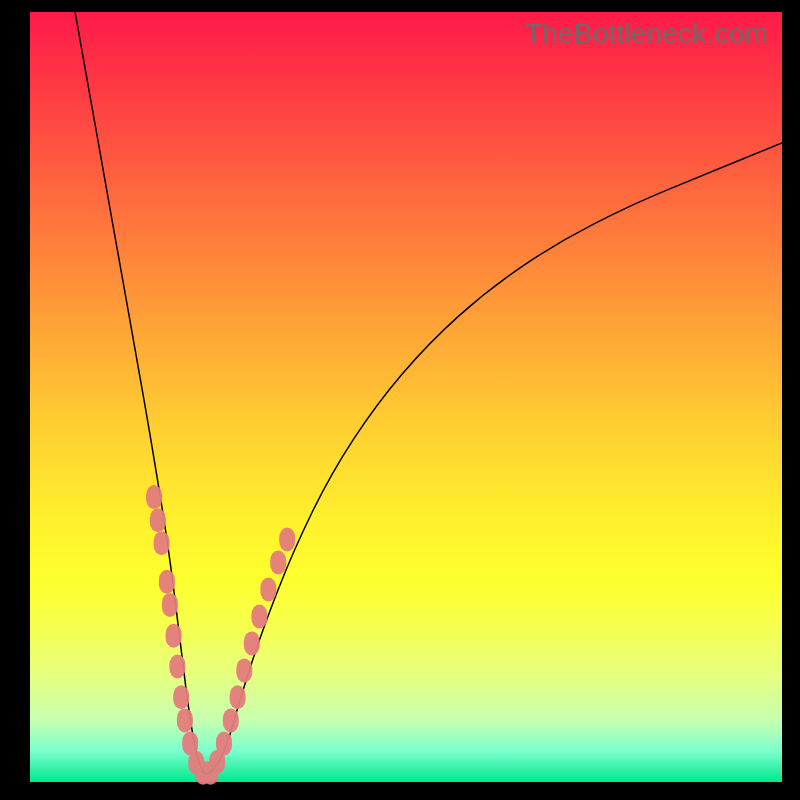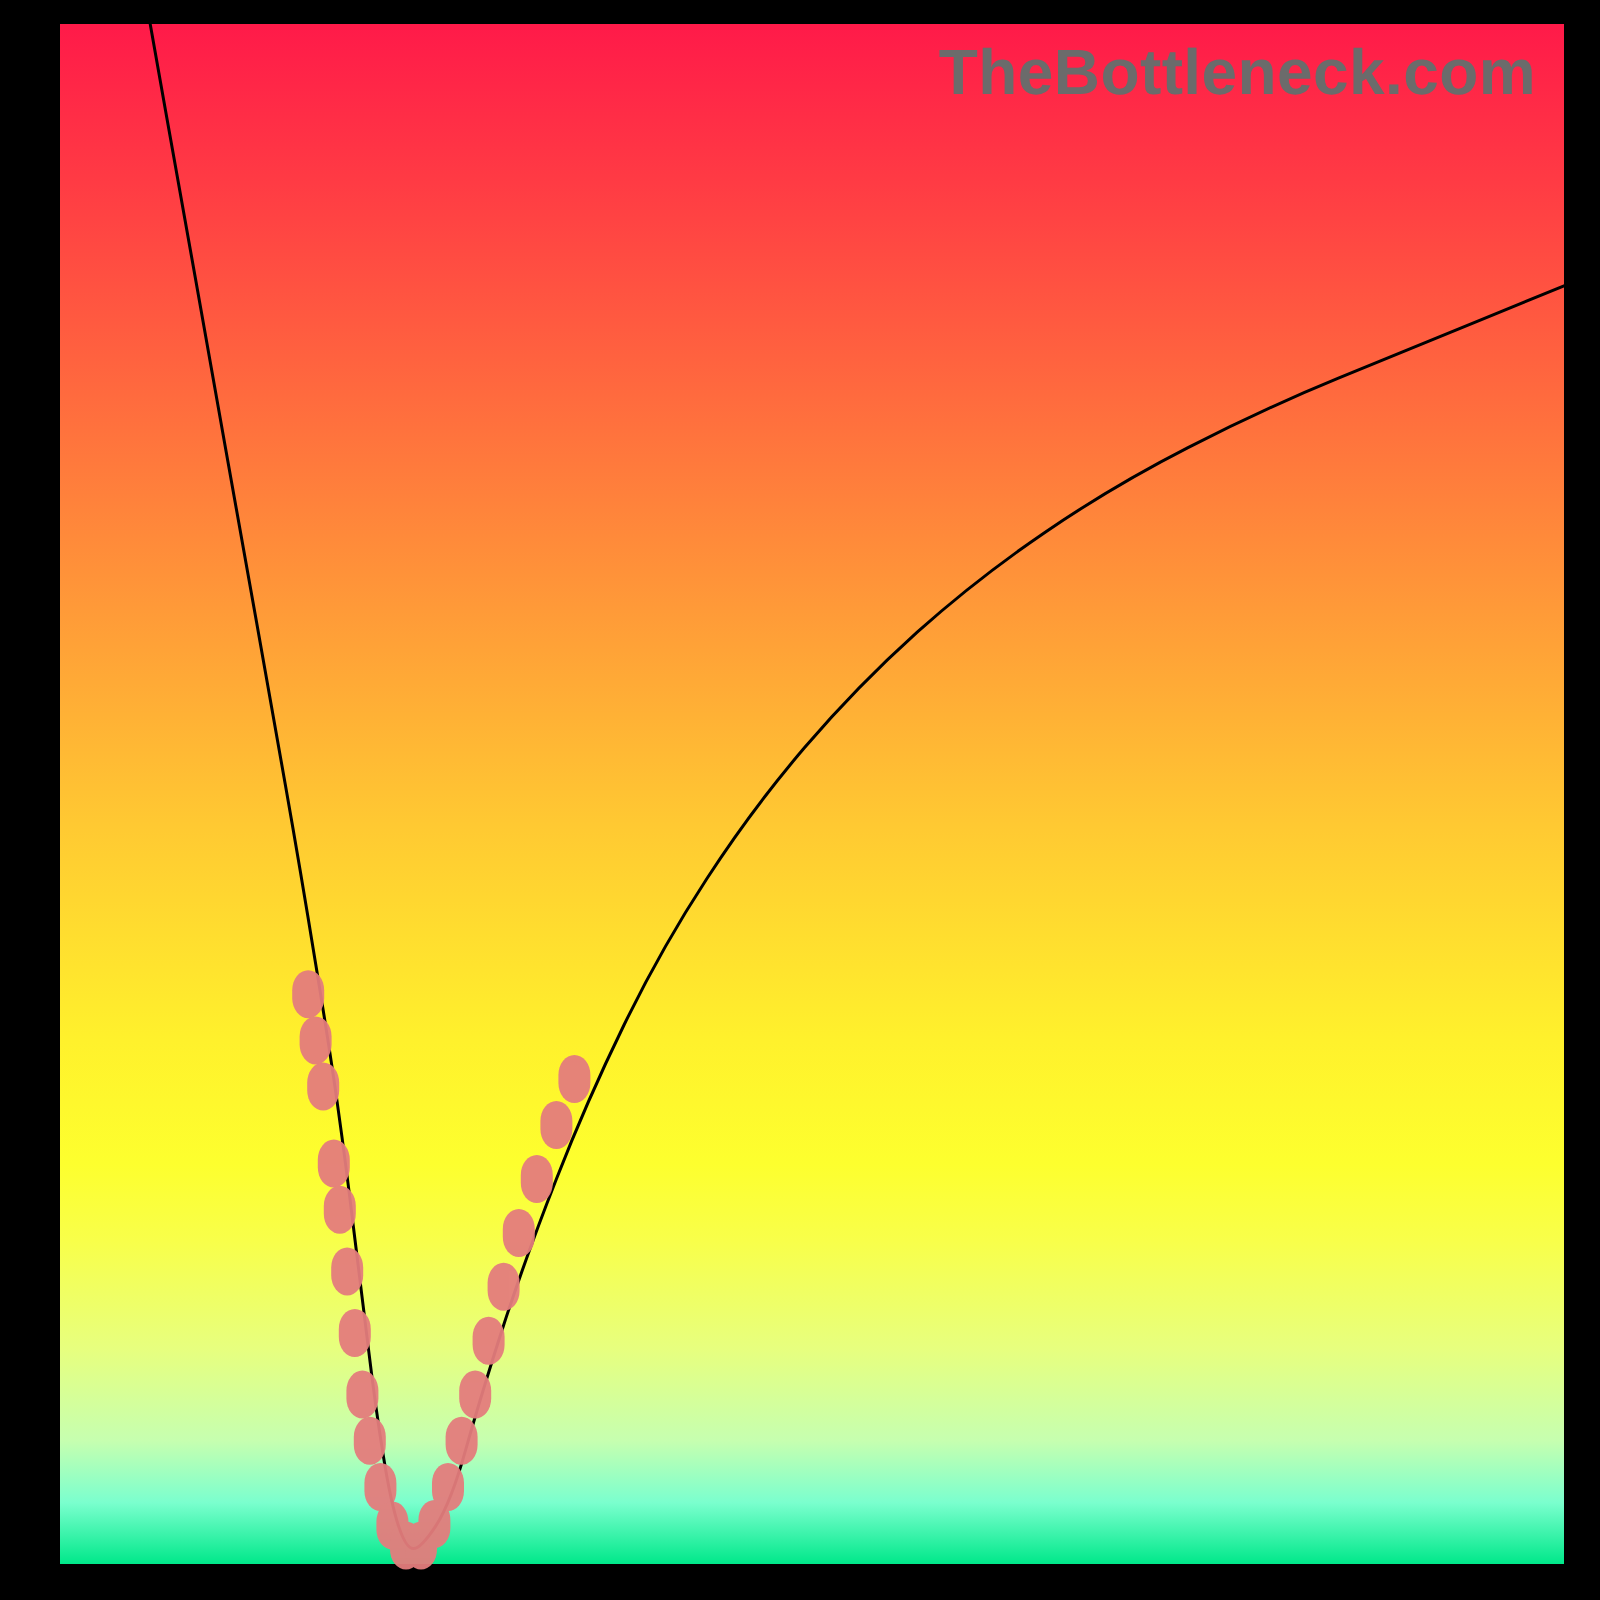--- a/index.html
+++ b/index.html
@@ -29,22 +29,22 @@
       #c6ffb0 92%,
       #7bffce 96%,
       #00e88a 100%
     );
   }
   .watermark {
     position: absolute;
     top: 6px;
     right: 14px;
     font-family: Arial, Helvetica, sans-serif;
-    font-size: 32px;
-    font-weight: 700;
+    font-size: 28px;
+    font-weight: 400;
     color: #6b6b6b;
     letter-spacing: 0.2px;
     user-select: none;
   }
   svg.curve {
     position: absolute;
     left: 0;
     top: 0;
     width: 752px;
     height: 770px;

